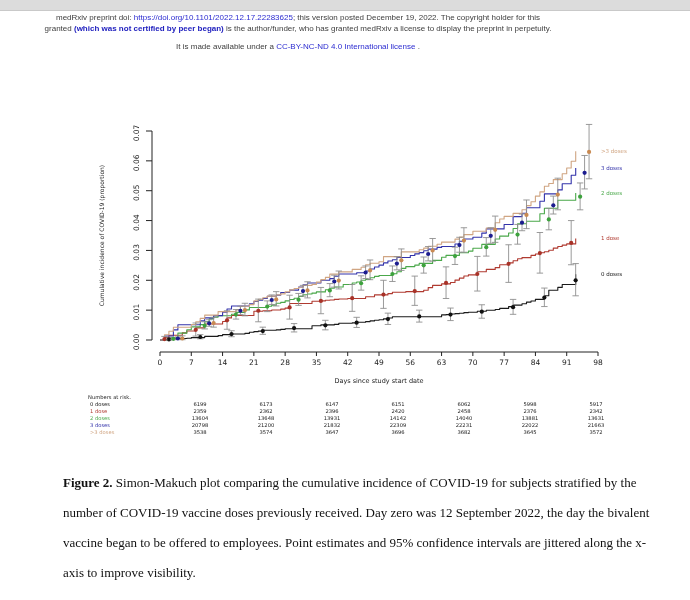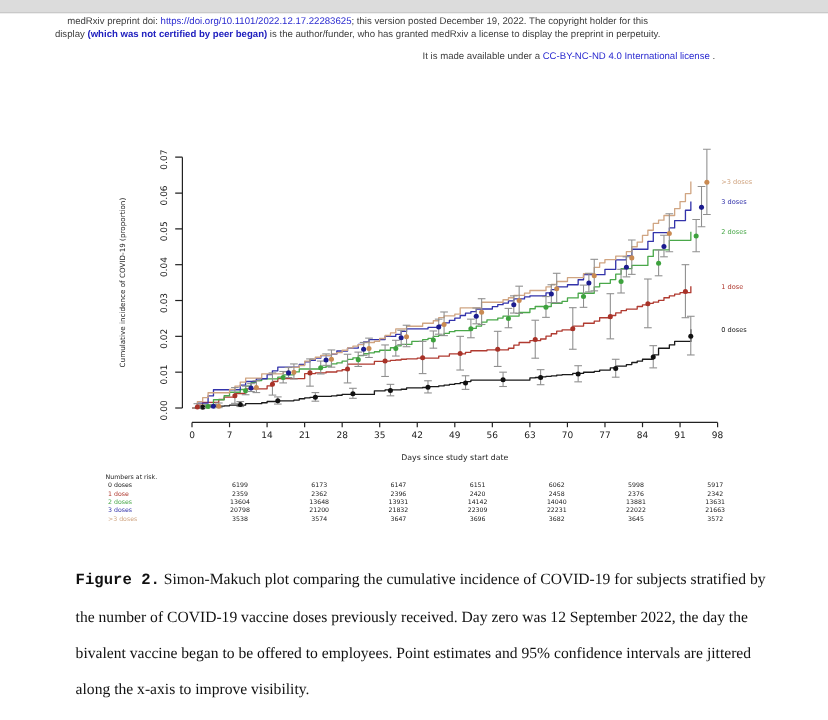--- a/index.html
+++ b/index.html
@@ -2,40 +2,40 @@
 <html><head>
 <meta charset="utf-8">
 <style>
   html,body{margin:0;padding:0;background:#ffffff;}
   .page{position:relative;width:690px;height:600px;background:#ffffff;overflow:hidden;
         font-family:"Liberation Sans",sans-serif;}
   .top-strip{position:absolute;left:0;top:0;width:690px;height:10px;background:#dcdcdc;
              border-bottom:1px solid #c9c9c9;}
   .preprint-header{position:absolute;left:0;top:13px;width:596px;text-align:center;
                    font-size:8px;line-height:10.5px;color:#3d3d3d;}
-  .preprint-header .sub{margin-top:8px;text-align:right;}
+  .preprint-header .sub{margin-top:8px;}
   .lnk{color:#2b2bd0;text-decoration:none;cursor:pointer;}
   .boldnavy{color:#2121bf;font-weight:bold;}
   #chart-svg{position:absolute;left:0;top:85px;}
   .figure-caption{position:absolute;left:63px;top:468px;width:592px;
                   font-family:"Liberation Serif",serif;font-size:13px;line-height:30px;
                   color:#111;text-align:left;}
-  .figure-caption b{font-weight:bold;font-family:Liberation Mono, monospace;}
+  .figure-caption b{font-weight:bold;}
 </style>
 </head>
 <body>
 
 <div class="page">
 
   <div class="top-strip"></div>
 
   <div class="preprint-header">
     <div>
       <span>medRxiv preprint doi: </span><a class="lnk">https://doi.org/10.1101/2022.12.17.22283625</a><span>; this version posted December 19, 2022. The copyright holder for this</span><br>
-      <span>display </span><span class="boldnavy">(which was not certified by peer began)</span><span> is the author/funder, who has granted medRxiv a license to display the preprint in perpetuity.</span>
+      <span>granted </span><span class="boldnavy">(which was not certified by peer began)</span><span> is the author/funder, who has granted medRxiv a license to display the preprint in perpetuity.</span>
     </div>
     <div class="sub">
       <span>It is made available under a </span><a class="lnk">CC-BY-NC-ND 4.0 International license</a><span> .</span>
     </div>
   </div>
 
   <svg id="chart-svg" width="690" height="378" viewBox="0 0 690 378">
       <line x1="152" y1="255" x2="152" y2="46" stroke="#222" stroke-width="1"></line>
       <line x1="146" y1="255" x2="152" y2="255" stroke="#222" stroke-width="1"></line>
       <text x="139" y="257" font-size="7.5" fill="#222" font-family="&quot;DejaVu Sans&quot;,sans-serif" text-anchor="middle" transform="rotate(-90 139 257)">0.00</text>

